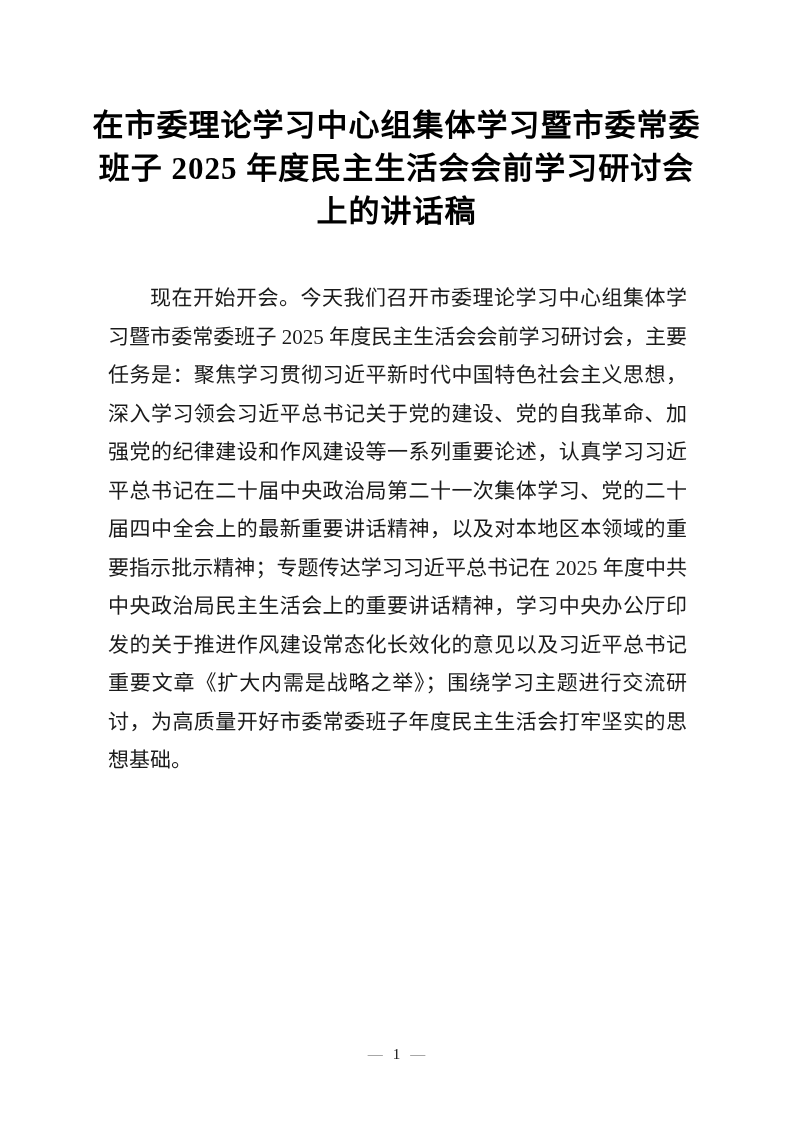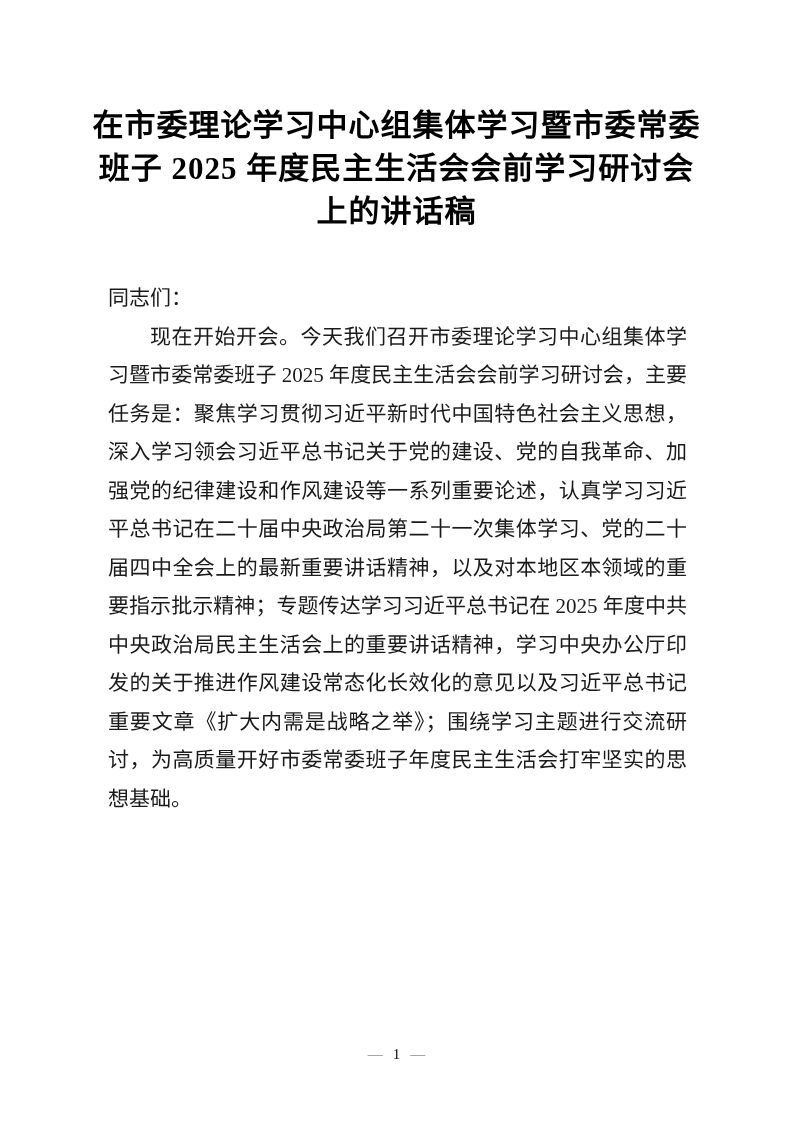--- a/index.html
+++ b/index.html
@@ -59,21 +59,20 @@
   }
 </style>
 </head>
 <body>
 
 <div class="page">
 
   <h1 class="doc-title">在市委理论学习中心组集体学习暨市委常委班子 2025 年度民主生活会会前学习研讨会上的讲话稿</h1>
 
   <div class="doc-body">
-    <p class="salutation">同志们：</p>
     <p class="para">现在开始开会。今天我们召开市委理论学习中心组集体学习暨市委常委班子 2025 年度民主生活会会前学习研讨会，主要任务是：聚焦学习贯彻习近平新时代中国特色社会主义思想，深入学习领会习近平总书记关于党的建设、党的自我革命、加强党的纪律建设和作风建设等一系列重要论述，认真学习习近平总书记在二十届中央政治局第二十一次集体学习、党的二十届四中全会上的最新重要讲话精神，以及对本地区本领域的重要指示批示精神；专题传达学习习近平总书记在 2025 年度中共中央政治局民主生活会上的重要讲话精神，学习中央办公厅印发的关于推进作风建设常态化长效化的意见以及习近平总书记重要文章《扩大内需是战略之举》；围绕学习主题进行交流研讨，为高质量开好市委常委班子年度民主生活会打牢坚实的思想基础。</p>
   </div>
 
   <div class="page-footer">
     <span class="dash">—</span><span class="pagenum">1</span><span class="dash">—</span>
   </div>
 
 </div>
 
 </body></html>

